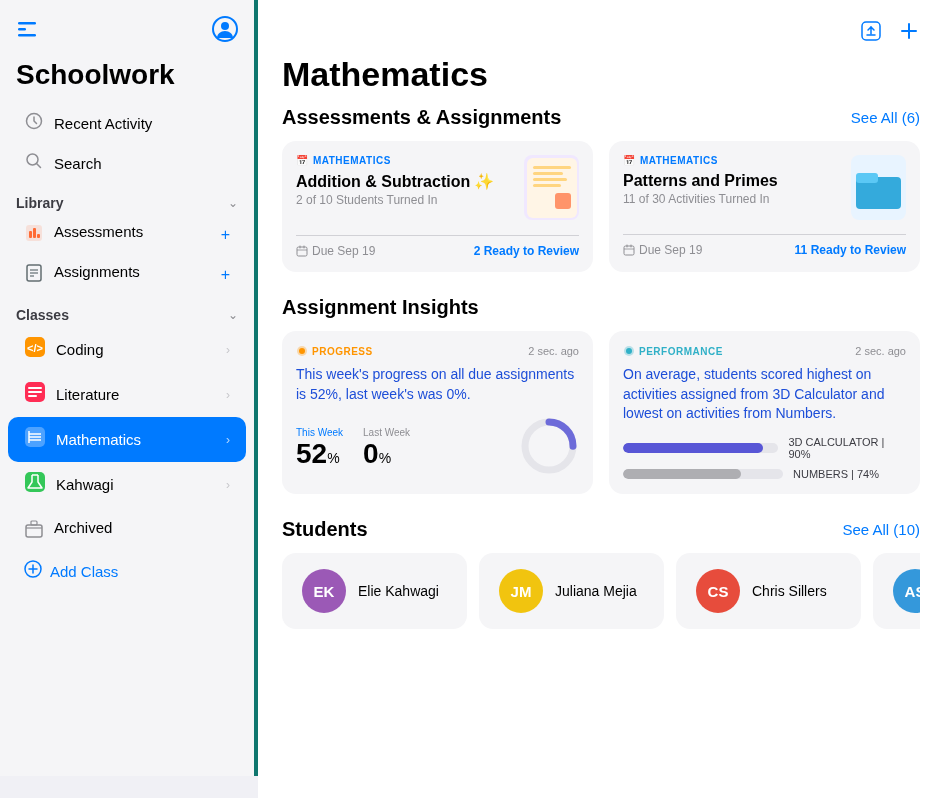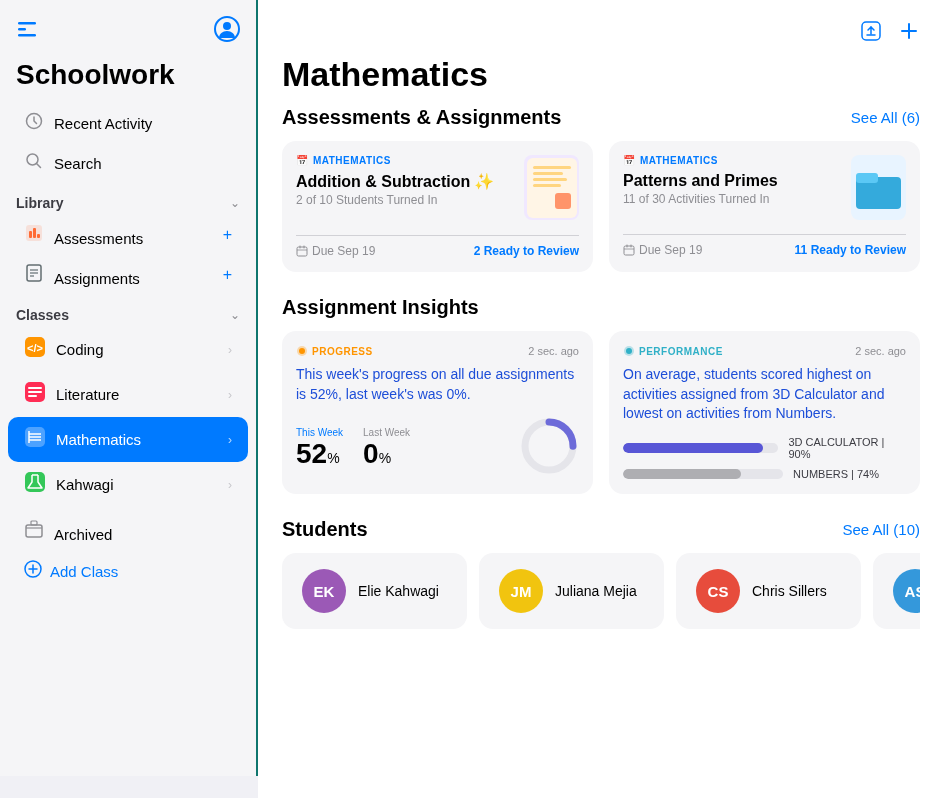--- a/index.html
+++ b/index.html
@@ -13,21 +13,21 @@
     }
 
     
     .sidebar {
       width: 258px;
       min-width: 258px;
       background: #f5f5f7;
       height: 776px;
       display: flex;
       flex-direction: column;
-      border-right: 2px solid #0f766e;
+      border-right: 4px solid #0f766e;
       overflow-y: auto;
       padding-bottom: 20px;
     }
     .sidebar-header {
       display: flex;
       align-items: center;
       justify-content: space-between;
       padding: 16px 16px 8px 16px;
     }
     .sidebar-toggle-icon {
@@ -86,21 +86,21 @@
       display: flex;
       align-items: center;
       justify-content: space-between;
       padding: 8px 16px;
       margin: 0 8px;
       border-radius: 8px;
       cursor: pointer;
     }
     .library-item-left {
       display: flex;
-      align-items: flex-end;
+      align-items: flex-start;
       gap: 10px;
     }
     .library-item-icon {
       font-size: 16px;
       width: 20px;
       text-align: center;
     }
     .library-item-label {
       font-size: 15px;
       color: #000;

